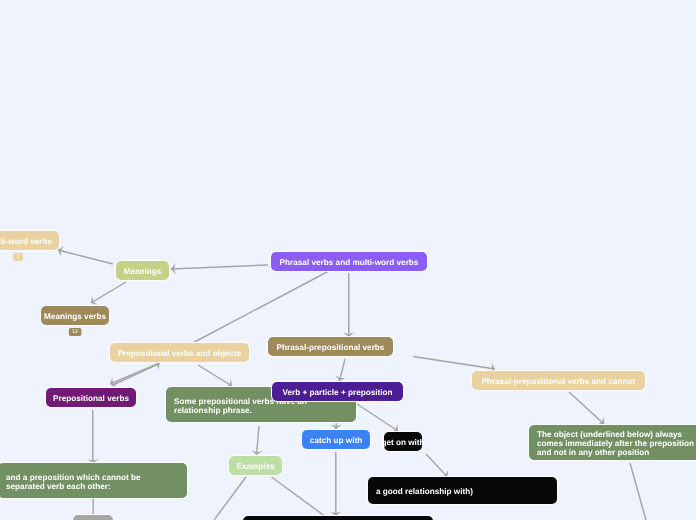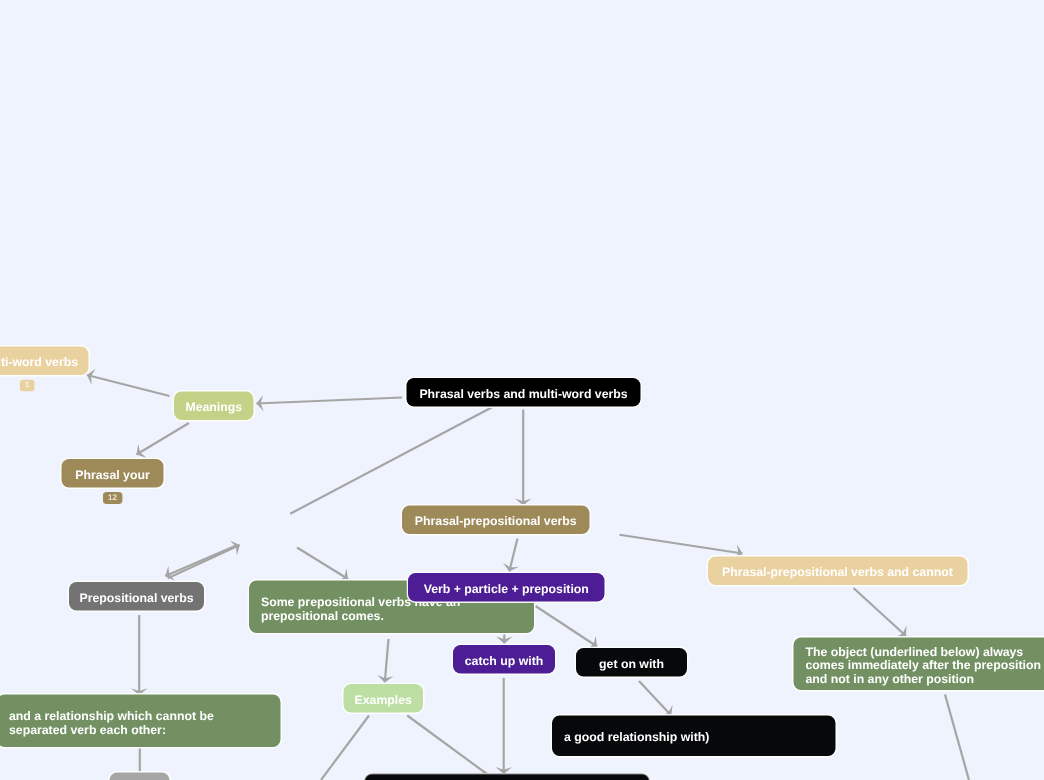--- a/index.html
+++ b/index.html
@@ -56,56 +56,59 @@
       <line x1="630" y1="463" x2="646" y2="520" stroke="#a5a5a5" stroke-width="1.45"></line>
     </svg>
   <div id="nodes">
       <div class="node center" style="left: -20.5px; top: 231px; width: 79.5px; height: 19px; background: rgb(234, 210, 160);">
         <span class="ln">Multi-word verbs</span>
       </div>
       <div class="badge" style="background: rgb(234, 210, 160); left: 18.1px; transform: translateX(-50%) translateZ(0px); top: 252.7px;">1</div>
       <div class="node center" style="left: 116px; top: 261px; width: 53px; height: 19px; background: rgb(196, 210, 135);">
         <span class="ln">Meanings</span>
       </div>
-      <div class="node center" style="left: 271px; top: 252px; width: 156px; height: 19px; background: #000000;">
+      <div class="node center" style="left: 271px; top: 252px; width: 156px; height: 19px; background: #8b5cf6;">
         <span class="ln">Phrasal verbs and multi-word verbs</span>
       </div>
       <div class="node center" style="left: 41px; top: 306px; width: 68px; height: 19px; background: rgb(158, 137, 89);">
-        <span class="ln">Phrasal your</span>
+        <span class="ln">Meanings verbs</span>
       </div>
       <div class="badge" style="background: rgb(158, 137, 89); left: 75px; transform: translateX(-50%) translateZ(0px); top: 327.7px;">12</div>
+      <div class="node center" style="left: 110px; top: 343px; width: 139px; height: 19px; background: rgb(234, 210, 160);">
+        <span class="ln">Prepositional verbs and objects</span>
+      </div>
       <div class="node center" style="left: 268px; top: 337px; width: 125px; height: 19px; background: rgb(158, 137, 89);">
         <span class="ln">Phrasal-prepositional verbs</span>
       </div>
       <div class="node center" style="left: 471.8px; top: 371px; width: 173px; height: 19px; background: rgb(234, 210, 160);">
         <span class="ln">Phrasal-prepositional verbs and cannot</span>
       </div>
-      <div class="node center" style="left: 46px; top: 388px; width: 90px; height: 19px; background: #737373;">
+      <div class="node center" style="left: 46px; top: 388px; width: 90px; height: 19px; background: #701a75;">
         <span class="ln">Prepositional verbs</span>
       </div>
       <div class="node" style="left: 166px; top: 387px; width: 190px; height: 35px; background: rgb(115, 144, 99);">
         <span class="ln">Some prepositional verbs have an</span>
-        <span class="ln">prepositional comes.</span>
+        <span class="ln">relationship phrase.</span>
       </div>
       <div class="node center" style="left: 272px; top: 382px; width: 131px; height: 19px; background: #4c1d95; z-index: 5;">
         <span class="ln">Verb + particle + preposition</span>
       </div>
       <div class="node" style="left: 529px; top: 425px; width: 190px; height: 35px; background: rgb(115, 144, 99);">
         <span class="ln">The object (underlined below) always</span>
         <span class="ln">comes immediately after the preposition</span>
         <span class="ln">and not in any other position</span>
       </div>
-      <div class="node center" style="left: 302px; top: 430px; width: 68px; height: 19px; background: #4c1d95;">
+      <div class="node center" style="left: 302px; top: 430px; width: 68px; height: 19px; background: #3b82f6;">
         <span class="ln">catch up with</span>
       </div>
-      <div class="node center" style="left: 384px; top: 432px; width: 74px; height: 19px; background: rgb(6, 8, 10);">
+      <div class="node center" style="left: 384px; top: 432px; width: 38px; height: 19px; background: rgb(6, 8, 10);">
         <span class="ln">get on with</span>
       </div>
       <div class="node" style="left: -2px; top: 463px; width: 189px; height: 35px; background: rgb(115, 144, 99);">
-        <span class="ln">and a relationship which cannot be</span>
+        <span class="ln">and a preposition which cannot be</span>
         <span class="ln">separated verb each other:</span>
       </div>
       <div class="node center" style="left: 229px; top: 456px; width: 53px; height: 19px; background: rgb(189, 223, 164);">
         <span class="ln">Examples</span>
       </div>
       <div class="node" style="left: 368px; top: 477px; width: 189px; height: 27px; background: rgb(6, 8, 10);">
         <span class="ln">a good relationship with)</span>
       </div>
       <div class="node center" style="left: 73.4px; top: 515.4px; width: 39.4px; height: 19px; background: rgb(166, 166, 166);"></div>
       <div class="node" style="left: 242.6px; top: 516px; width: 190.5px; height: 19px; background: rgb(6, 8, 10);">

